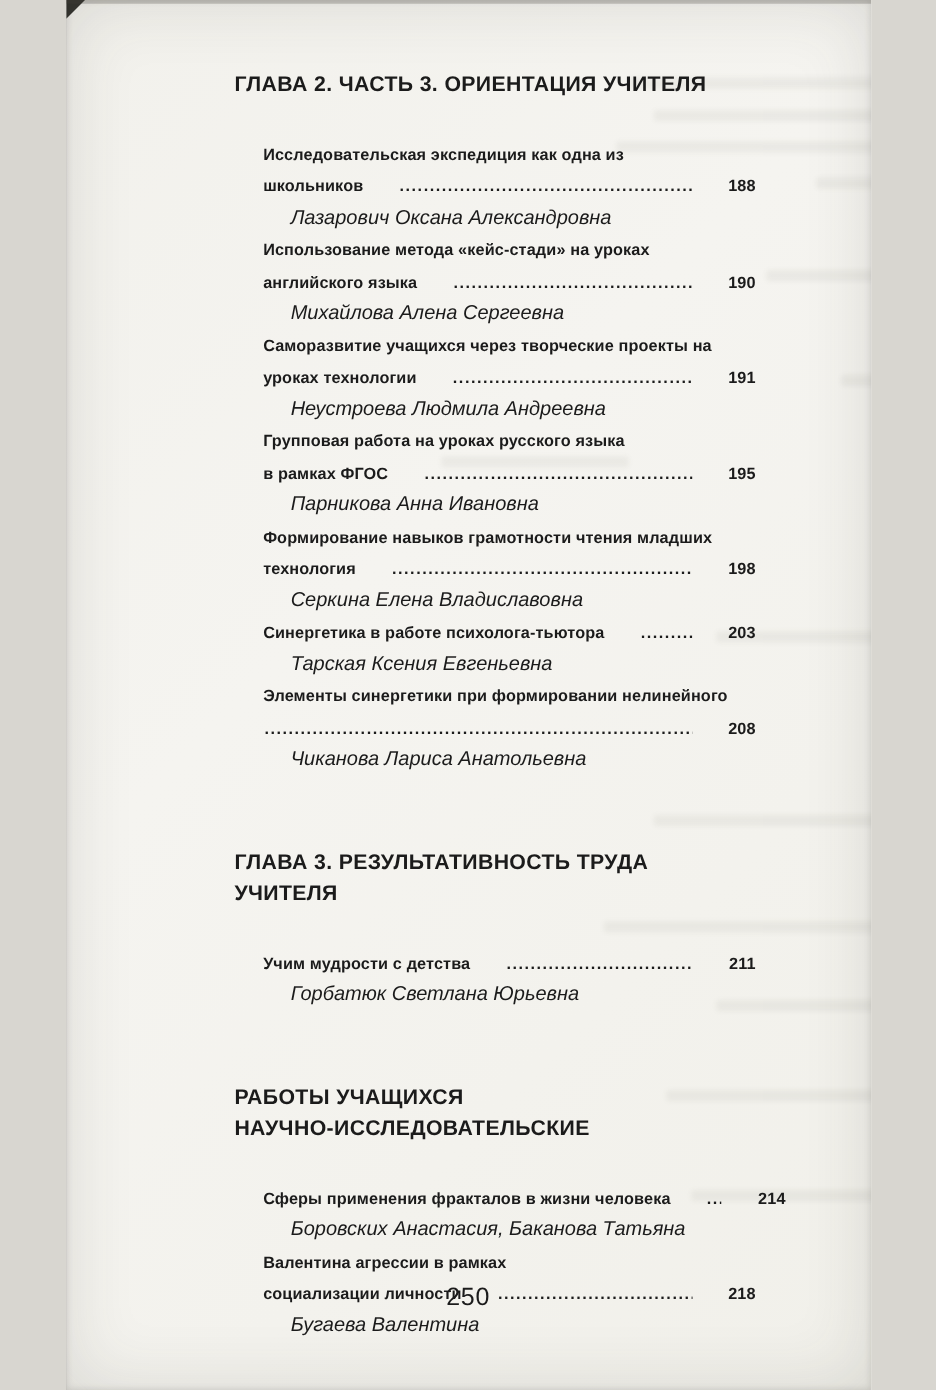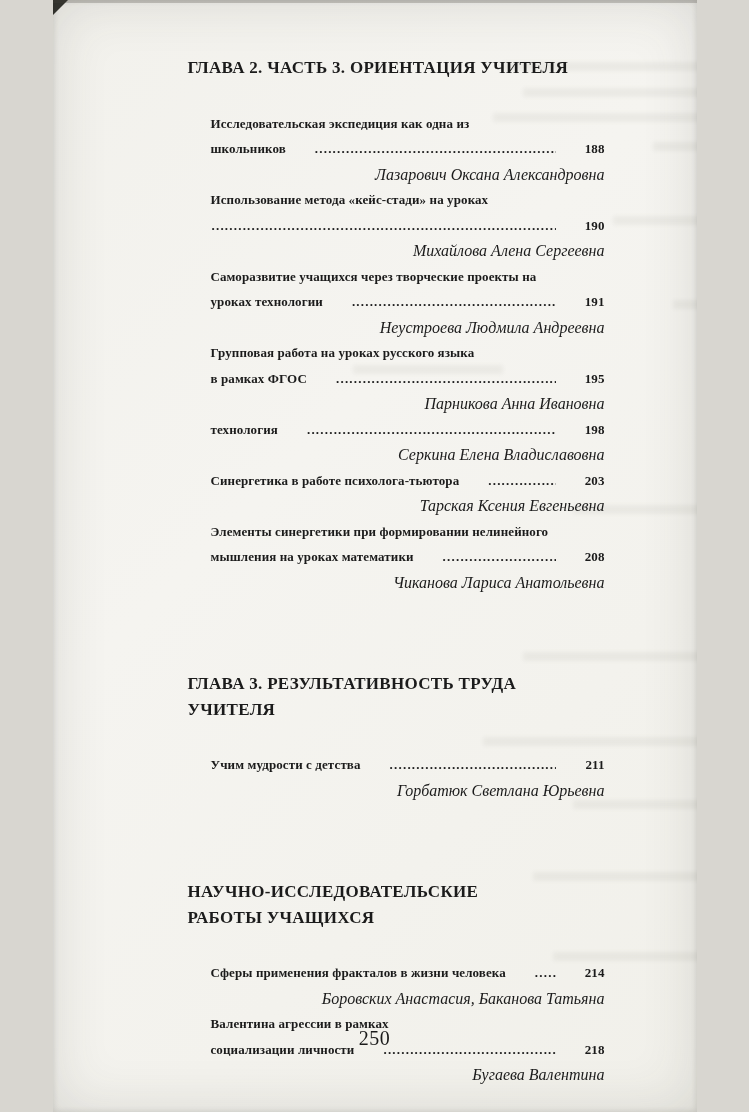--- a/index.html
+++ b/index.html
@@ -8,21 +8,21 @@
     background: #d8d6d0;
   }
   .page {
     position: relative;
     width: 644px;
     height: 1112px;
     margin: 0 auto;
     background: linear-gradient(135deg, #f2f1ec 0%, #f5f4f0 40%, #f1f0ea 100%);
     box-shadow: inset 0 0 55px rgba(60,58,48,0.14), inset 0 0 6px rgba(60,58,48,0.18);
     overflow: hidden;
-    font-family: Liberation Serif, serif;
+    font-family: Liberation Sans, sans-serif;
     color: #1b1b1b;
   }
   
   .corner-artifact {
     position: absolute; top: 0; left: 0;
     width: 0; height: 0;
     border-top: 15px solid #14140f;
     border-right: 15px solid transparent;
     opacity: 0.85;
   }
@@ -46,21 +46,21 @@
     top: 55px;
   }
   .section-heading {
     font-size: 17px;
     font-weight: bold;
     line-height: 25.5px;
     letter-spacing: 0.3px;
     margin: 0 0 30px 0;
   }
   .toc-section { margin: 0; }
-  .toc-section + .toc-section { margin-top: 76px; }
+  .toc-section + .toc-section { margin-top: 56px; }
   .entries { padding-left: 23px; }
   .entry { margin: 0; }
   .entry-line {
     font-size: 13px;
     font-weight: bold;
     line-height: 25.5px;
     letter-spacing: 0.1px;
   }
   .entry-line.last {
     display: flex;
@@ -83,21 +83,20 @@
   .entry-page {
     font-weight: bold;
     white-space: nowrap;
   }
   .entry-author {
     font-style: italic;
     font-weight: normal;
     font-size: 16px;
     line-height: 25.5px;
     padding-left: 22px;
-    text-align: right;
   }
   .page-footer {
     position: absolute;
     left: 0; right: 0;
     bottom: 62px;
     text-align: center;
     font-size: 20px;
     letter-spacing: 0.5px;
   }
 </style>
@@ -134,20 +133,21 @@
             <div class="entry-line last">
               <span class="entry-title">школьников</span>
               <span class="dots"></span>
               <span class="entry-page">188</span>
             </div>
             <div class="entry-author">Лазарович Оксана Александровна</div>
           </div>
           <div class="entry">
             <div class="entry-line">Использование метода «кейс-стади» на уроках</div>
             <div class="entry-line last">
+              <span class="entry-title">английского языка</span>
               <span class="dots"></span>
               <span class="entry-page">190</span>
             </div>
             <div class="entry-author">Михайлова Алена Сергеевна</div>
           </div>
           <div class="entry">
             <div class="entry-line">Саморазвитие учащихся через творческие проекты на</div>
             <div class="entry-line last">
               <span class="entry-title">уроках технологии</span>
               <span class="dots"></span>
@@ -158,39 +158,39 @@
           <div class="entry">
             <div class="entry-line">Групповая работа на уроках русского языка</div>
             <div class="entry-line last">
               <span class="entry-title">в рамках ФГОС</span>
               <span class="dots"></span>
               <span class="entry-page">195</span>
             </div>
             <div class="entry-author">Парникова Анна Ивановна</div>
           </div>
           <div class="entry">
+            <div class="entry-line">Формирование навыков грамотности чтения младших</div>
             <div class="entry-line last">
               <span class="entry-title">технология</span>
               <span class="dots"></span>
               <span class="entry-page">198</span>
             </div>
             <div class="entry-author">Серкина Елена Владиславовна</div>
           </div>
           <div class="entry">
             <div class="entry-line last">
               <span class="entry-title">Синергетика в работе психолога-тьютора</span>
               <span class="dots"></span>
               <span class="entry-page">203</span>
             </div>
             <div class="entry-author">Тарская Ксения Евгеньевна</div>
           </div>
           <div class="entry">
             <div class="entry-line">Элементы синергетики при формировании нелинейного</div>
             <div class="entry-line last">
-              <span class="entry-title">мышления на уроках математики</span>
               <span class="dots"></span>
               <span class="entry-page">208</span>
             </div>
             <div class="entry-author">Чиканова Лариса Анатольевна</div>
           </div>
         </div>
       </section>
       <section class="toc-section">
         <h2 class="section-heading">
           <div>ГЛАВА 3. РЕЗУЛЬТАТИВНОСТЬ ТРУДА УЧИТЕЛЯ</div>
@@ -201,22 +201,22 @@
               <span class="entry-title">Учим мудрости с детства</span>
               <span class="dots"></span>
               <span class="entry-page">211</span>
             </div>
             <div class="entry-author">Горбатюк Светлана Юрьевна</div>
           </div>
         </div>
       </section>
       <section class="toc-section">
         <h2 class="section-heading">
+          <div>РАБОТЫ УЧАЩИХСЯ</div>
           <div>НАУЧНО-ИССЛЕДОВАТЕЛЬСКИЕ</div>
-          <div>РАБОТЫ УЧАЩИХСЯ</div>
         </h2>
         <div class="entries">
           <div class="entry">
             <div class="entry-line last">
               <span class="entry-title">Сферы применения фракталов в жизни человека</span>
               <span class="dots"></span>
               <span class="entry-page">214</span>
             </div>
             <div class="entry-author">Боровских Анастасия, Баканова Татьяна</div>
           </div>

